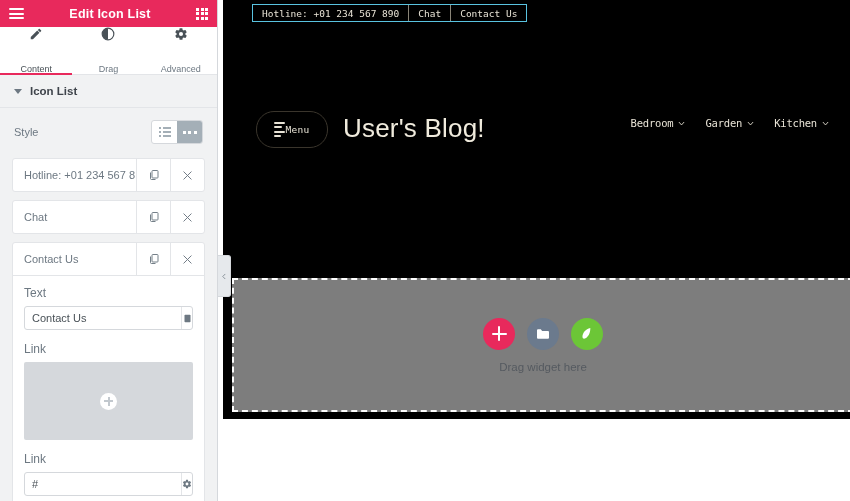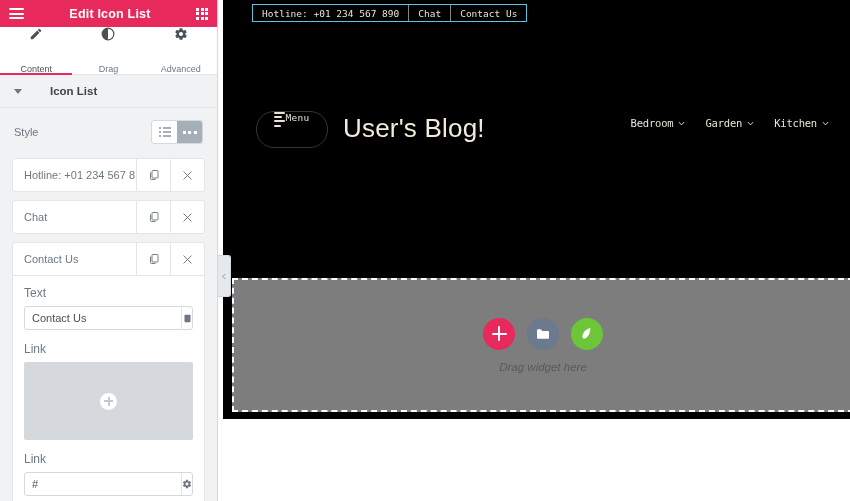--- a/index.html
+++ b/index.html
@@ -40,21 +40,21 @@
   .tab.active:after{
     content:"";position:absolute;left:0;right:0;bottom:-1px;height:2.5px;background:#e8295c;
   }
   .tab-ic{width:14px;height:14px;display:block;}
 
   .section-head{
     height:33px;background:#f1f2f3;display:flex;align-items:center;gap:8px;
     padding:0 14px;box-sizing:border-box;border-bottom:1px solid #e3e5e8;
   }
   .section-head .caret{width:0;height:0;border-left:4px solid transparent;border-right:4px solid transparent;border-top:5px solid #6d7882;}
-  .section-head .stitle{font-size:11.5px;color:#3f444b;font-weight:bold;margin-left:20px;}
+  .section-head .stitle{font-size:11.5px;color:#3f444b;font-weight:bold;}
 
   .ctl-row{
     display:flex;align-items:center;justify-content:space-between;
     padding:12px 14px 14px 14px;
   }
   .ctl-label{font-size:11px;color:#6d7882;}
   .seg{display:flex;border:1px solid #d5d8dc;border-radius:3px;overflow:hidden;background:#fff;}
   .seg div{
     width:25px;height:22px;display:flex;align-items:center;justify-content:center;cursor:pointer;
   }
@@ -121,21 +121,21 @@
   .topbar .tb-item{
     display:flex;align-items:center;padding:0 9px;
     font-family:"DejaVu Sans Mono","Liberation Mono",monospace;
     font-size:9.5px;color:#e8e3d6;white-space:nowrap;
   }
   .topbar .tb-item + .tb-item{border-left:1px solid #8a8578;}
 
   .site-header{position:absolute;left:0;top:95px;width:631px;height:72px;}
   .menu-btn{
     position:absolute;left:33px;top:16px;width:70px;height:35px;border:1px solid #3a352c;
-    border-radius:18px;display:flex;align-items:flex-start;justify-content:center;gap:0;cursor:pointer;
+    border-radius:18px;display:flex;align-items:center;justify-content:center;gap:0;cursor:pointer;
   }
   .menu-ic{display:flex;flex-direction:column;gap:2.2px;width:11px;}
   .menu-ic i{display:block;height:2px;background:#e8e3d6;border-radius:1px;}
   .menu-ic i:nth-child(1){width:11px;}
   .menu-ic i:nth-child(2){width:8px;}
   .menu-ic i:nth-child(3){width:11px;}
   .menu-ic i:nth-child(4){width:7px;}
   .menu-txt{
     font-family:"DejaVu Sans Mono","Liberation Mono",monospace;
     font-size:9.5px;color:#e8e3d6;letter-spacing:.3px;
@@ -157,21 +157,21 @@
     position:absolute;left:9px;top:278px;width:622px;height:134px;
     background:#7d7d7d;border:2px dashed #ffffff;box-sizing:border-box;
     display:flex;flex-direction:column;align-items:center;justify-content:center;gap:11px;
   }
   .dz-btns{display:flex;gap:12px;}
   .dz-btn{width:32px;height:32px;border-radius:50%;display:flex;align-items:center;justify-content:center;cursor:pointer;}
   .dz-add{background:#e8295c;}
   .dz-folder{background:#6b7a8d;}
   .dz-leaf{background:#6cc637;}
   .dz-text{
-    font-size:11.5px;color:#555a60;font-style:italic;
+    font-size:11.5px;color:#555a60;
   }
   .wplus{position:relative;width:15px;height:15px;}
   .wplus:before,.wplus:after{content:"";position:absolute;background:#fff;border-radius:1px;}
   .wplus:before{left:0;top:6.5px;width:15px;height:2.5px;}
   .wplus:after{top:0;left:6.25px;height:15px;width:2.5px;}
 </style>
 </head>
 <body>
 
 <div class="app">

